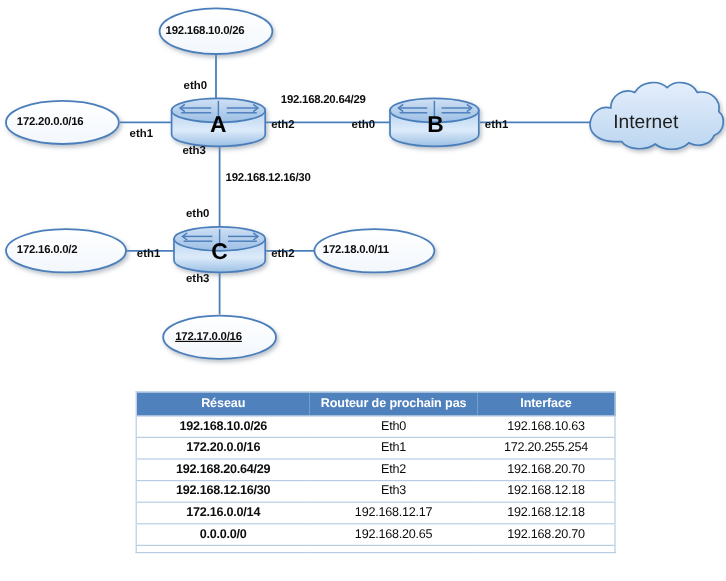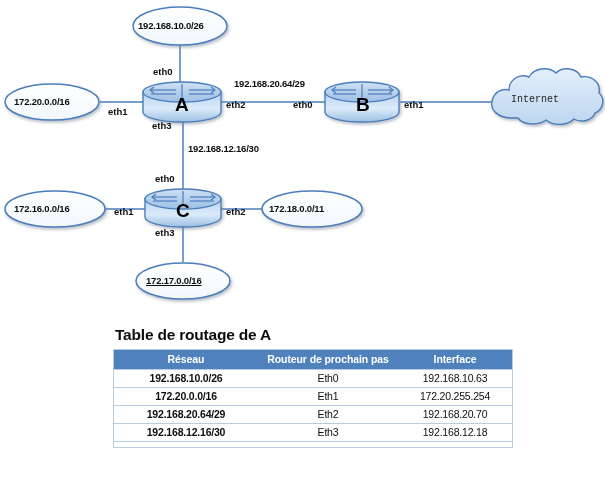--- a/index.html
+++ b/index.html
@@ -42,22 +42,22 @@
   .router-letter {
     position: absolute;
     font-family: "Liberation Sans", sans-serif;
     font-size: 19px;
     font-weight: bold;
     color: #000000;
     white-space: nowrap;
   }
   .cloud-label {
     position: absolute;
-    font-family: Liberation Mono, monospace;
-    font-size: 10px;
+    font-family: Liberation Sans, sans-serif;
+    font-size: 16px;
     color: #1f1f1f;
     white-space: nowrap;
   }
 
   
   #table-block {
     position: absolute;
     left: 113px;
     top: 326px;
     width: 386px;
@@ -220,21 +220,21 @@
              C592,121 581,123 574,119
              C567,126 553,126 546,120
              C538,126 523,125 518,118 Z" fill="url(#gradCloud)" stroke="#4a7ebb" stroke-width="1.4"></path>
   </g>
 </svg>
 
 <div class="node-label" style="left:138px; top:20px;">192.168.10.0/26</div>
 
 <div class="node-label" style="left:14px; top:96px;">172.20.0.0/16</div>
 
-<div class="node-label" style="left:14px; top:203px;">172.16.0.0/16</div>
+<div class="node-label" style="left:14px; top:203px;">172.16.0.0/2</div>
 
 <div class="node-label" style="left:269px; top:203px;">172.18.0.0/11</div>
 
 <div class="node-label" style="left:146px; top:275px;text-decoration:underline;">172.17.0.0/16</div>
 
 <div class="node-label" style="left:234px; top:78px;">192.168.20.64/29</div>
 
 <div class="node-label" style="left:188px; top:143px;">192.168.12.16/30</div>
 
 <div class="router-letter" style="left:175px; top:94px;">A</div>
@@ -250,21 +250,20 @@
 
 <div class="iface-label" style="left:293px; top:99px;">eth0</div>
 <div class="iface-label" style="left:404px; top:99px;">eth1</div>
 
 <div class="iface-label" style="left:155px; top:173px;">eth0</div>
 <div class="iface-label" style="left:114px; top:206px;">eth1</div>
 <div class="iface-label" style="left:226px; top:206px;">eth2</div>
 <div class="iface-label" style="left:155px; top:227px;">eth3</div>
 
 <div id="table-block">
-  <div id="table-title">Table de routage de A</div>
 
   <table class="routing">
     <thead>
       <tr>
         <th class="col-net">Réseau</th>
         <th class="col-next">Routeur de prochain pas</th>
         <th class="col-iface">Interface</th>
       </tr>
     </thead>
     <tbody>
@@ -280,20 +279,30 @@
       </tr>
       <tr>
         <td class="col-net">192.168.20.64/29</td>
         <td class="col-next">Eth2</td>
         <td class="col-iface">192.168.20.70</td>
       </tr>
       <tr>
         <td class="col-net">192.168.12.16/30</td>
         <td class="col-next">Eth3</td>
         <td class="col-iface">192.168.12.18</td>
+      </tr>
+      <tr>
+        <td class="col-net">172.16.0.0/14</td>
+        <td class="col-next">192.168.12.17</td>
+        <td class="col-iface">192.168.12.18</td>
+      </tr>
+      <tr>
+        <td class="col-net">0.0.0.0/0</td>
+        <td class="col-next">192.168.20.65</td>
+        <td class="col-iface">192.168.20.70</td>
       </tr>
       <tr class="last-spacer">
         <td></td>
         <td></td>
         <td></td>
       </tr>
     </tbody>
   </table>
 </div>
 

